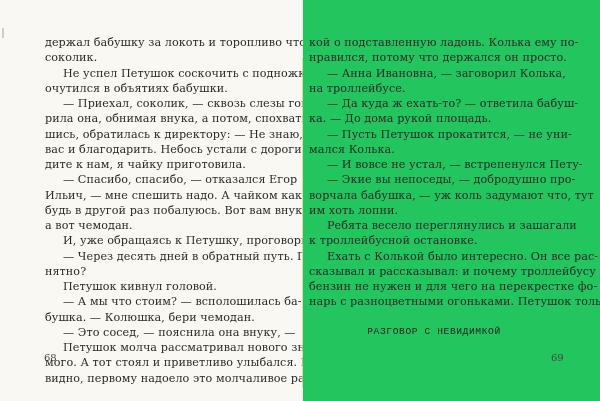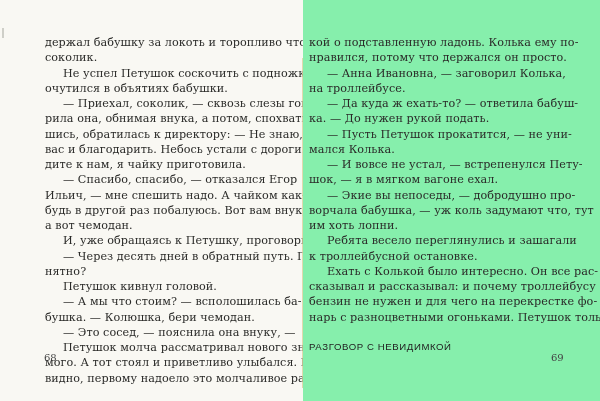--- a/index.html
+++ b/index.html
@@ -1,28 +1,28 @@
 <!DOCTYPE html>
 <html><head>
 <meta charset="utf-8">
 <style>
   html,body{margin:0;padding:0;}
   body{width:600px;height:401px;background:#f8f7f1;position:relative;overflow:hidden;
        font-family:"DejaVu Serif","Liberation Serif",serif;color:#2a2a28;}
   .page{position:absolute;top:0;height:401px;}
   .page.left{left:0;width:303px;background:#f9f8f3;}
-  .page.right{left:303px;width:297px;background:#86efac;}
+  .page.right{left:303px;width:297px;background:#22c55e;}
   .gutter{position:absolute;left:302px;top:58px;width:2px;height:330px;background:#d8cf9a;opacity:.75;}
   .col{position:absolute;font-size:11.2px;line-height:15.25px;letter-spacing:.05px;}
   .left .col{left:45px;top:35px;width:248px;}
   .right .col{left:6px;top:35px;width:250px;}
   .ln{display:block;white-space:nowrap;text-align:justify;text-align-last:justify;height:15.25px;}
   .ln.last{text-align-last:left;}
   .ln.ind{padding-left:18px;}
-  .heading{display:block;font-family:Liberation Sans, sans-serif;
+  .heading{display:block;text-align:center;font-family:Liberation Mono, monospace;
            font-size:9.6px;letter-spacing:.6px;height:15.25px;margin:14px 0 12px 0;color:#222;}
   .pnum{position:absolute;font-size:10px;color:#444;}
   .left .pnum{left:44px;top:352px;}
   .right .pnum{left:248px;top:352px;}
   .speck{position:absolute;width:2px;height:10px;background:#cfcfc8;}
 </style>
 </head>
 <body>
 
 <div class="page left">
@@ -58,25 +58,24 @@
 <div class="gutter"></div>
 
 <div class="page right">
   <div class="col">
     <div id="right-col-a">
         <span class="ln">кой о подставленную ладонь. Колька ему по-</span>
         <span class="ln last">нравился, потому что держался он просто.</span>
         <span class="ln ind">— Анна Ивановна, — заговорил Колька,</span>
         <span class="ln last">на троллейбусе.</span>
         <span class="ln ind">— Да куда ж ехать-то? — ответила бабуш-</span>
-        <span class="ln last">ка. — До нужен рукой подать.</span>
+        <span class="ln last">ка. — До дома рукой площадь.</span>
         <span class="ln ind">— Пусть Петушок прокатится, — не уни-</span>
         <span class="ln last">мался Колька.</span>
         <span class="ln ind">— И вовсе не устал, — встрепенулся Пету-</span>
-        <span class="ln last">шок, — я в мягком вагоне ехал.</span>
         <span class="ln ind">— Экие вы непоседы, — добродушно про-</span>
         <span class="ln">ворчала бабушка, — уж коль задумают что, тут</span>
         <span class="ln last">им хоть лопни.</span>
         <span class="ln ind">Ребята весело переглянулись и зашагали</span>
         <span class="ln last">к троллейбусной остановке.</span>
         <span class="ln ind">Ехать с Колькой было интересно. Он все рас-</span>
         <span class="ln">сказывал и рассказывал: и почему троллейбусу</span>
         <span class="ln">бензин не нужен и для чего на перекрестке фо-</span>
         <span class="ln">нарь с разноцветными огоньками. Петушок толь-</span>
       </div>

